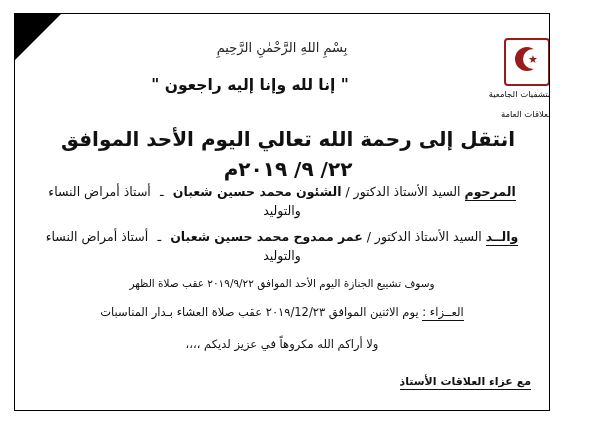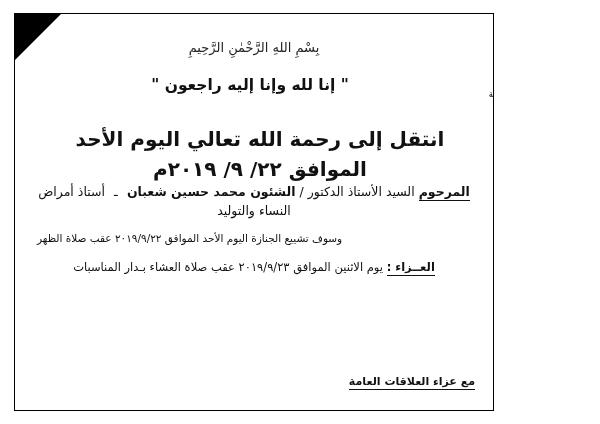--- a/index.html
+++ b/index.html
@@ -16,21 +16,21 @@
   .page {
     position: relative;
     width: 600px;
     height: 424px;
     background: #ffffff;
   }
   .notice {
     position: absolute;
     left: 14px;
     top: 13px;
-    width: 480px;
+    width: 536px;
     height: 398px;
     border: 1px solid #000;
     background: #fff;
     box-sizing: border-box;
     overflow: hidden;
   }
   
   .corner-mark {
     position: absolute;
     top: 0;
@@ -151,35 +151,35 @@
   }
   .row .name {
     font-weight: bold;
   }
   .sep {
     display: inline-block;
     width: 14px;
     text-align: center;
   }
   .small-block {
-    text-align: left;
+    text-align: center;
     font-size: 10.5px;
     color: #111;
     line-height: 1.75;
     margin-top: 8px;
   }
   .azaa {
     text-align: center;
     font-size: 11.5px;
     color: #111;
     line-height: 1.8;
     margin-top: 10px;
   }
   .azaa .lead {
-    font-weight: bold;
+    font-weight: normal;
     text-align: right;
   }
   .closing {
     text-align: center;
     font-size: 11.5px;
     color: #111;
     margin-top: 14px;
   }
   .footer-sign {
     position: absolute;
@@ -222,29 +222,37 @@
     <div class="body-wrap">
 
       <div class="row">
         <span class="lead underline">المرحوم</span>
         <span>السيد الأستاذ الدكتور /</span>
         <span class="name">الشئون محمد حسين شعبان</span>
         <span class="sep">ـ</span>
         <span>أستاذ أمراض النساء والتوليد</span>
       </div>
 
+      <div class="row">
+        <span class="lead underline">والــد</span>
+        <span>السيد الأستاذ الدكتور /</span>
+        <span class="name">عمر ممدوح محمد حسين شعبان</span>
+        <span class="sep">ـ</span>
+        <span>أستاذ أمراض النساء والتوليد</span>
+      </div>
 
       <div class="small-block">
         <div>وسوف تشييع الجنازة اليوم الأحد الموافق ٢٠١٩/٩/٢٢ عقب صلاة الظهر</div>
       </div>
 
       <div class="azaa">
         <div>
           <span class="lead underline">العــزاء :</span>
-          <span>يوم الاثنين الموافق ٢٠١٩/٩/٢٣ عقب صلاة العشاء بـدار المناسبات</span>
+          <span>يوم الاثنين الموافق ٢٠١٩/12/٢٣ عقب صلاة العشاء بـدار المناسبات</span>
         </div>
       </div>
 
+      <div class="closing">ولا أراكم الله مكروهاً في عزيز لديكم ،،،،</div>
     </div>
 
-    <div class="footer-sign">مع عزاء العلاقات العامة</div>
+    <div class="footer-sign">مع عزاء العلاقات الأستاذ</div>
   </div>
 </div>
 
 </body></html>

